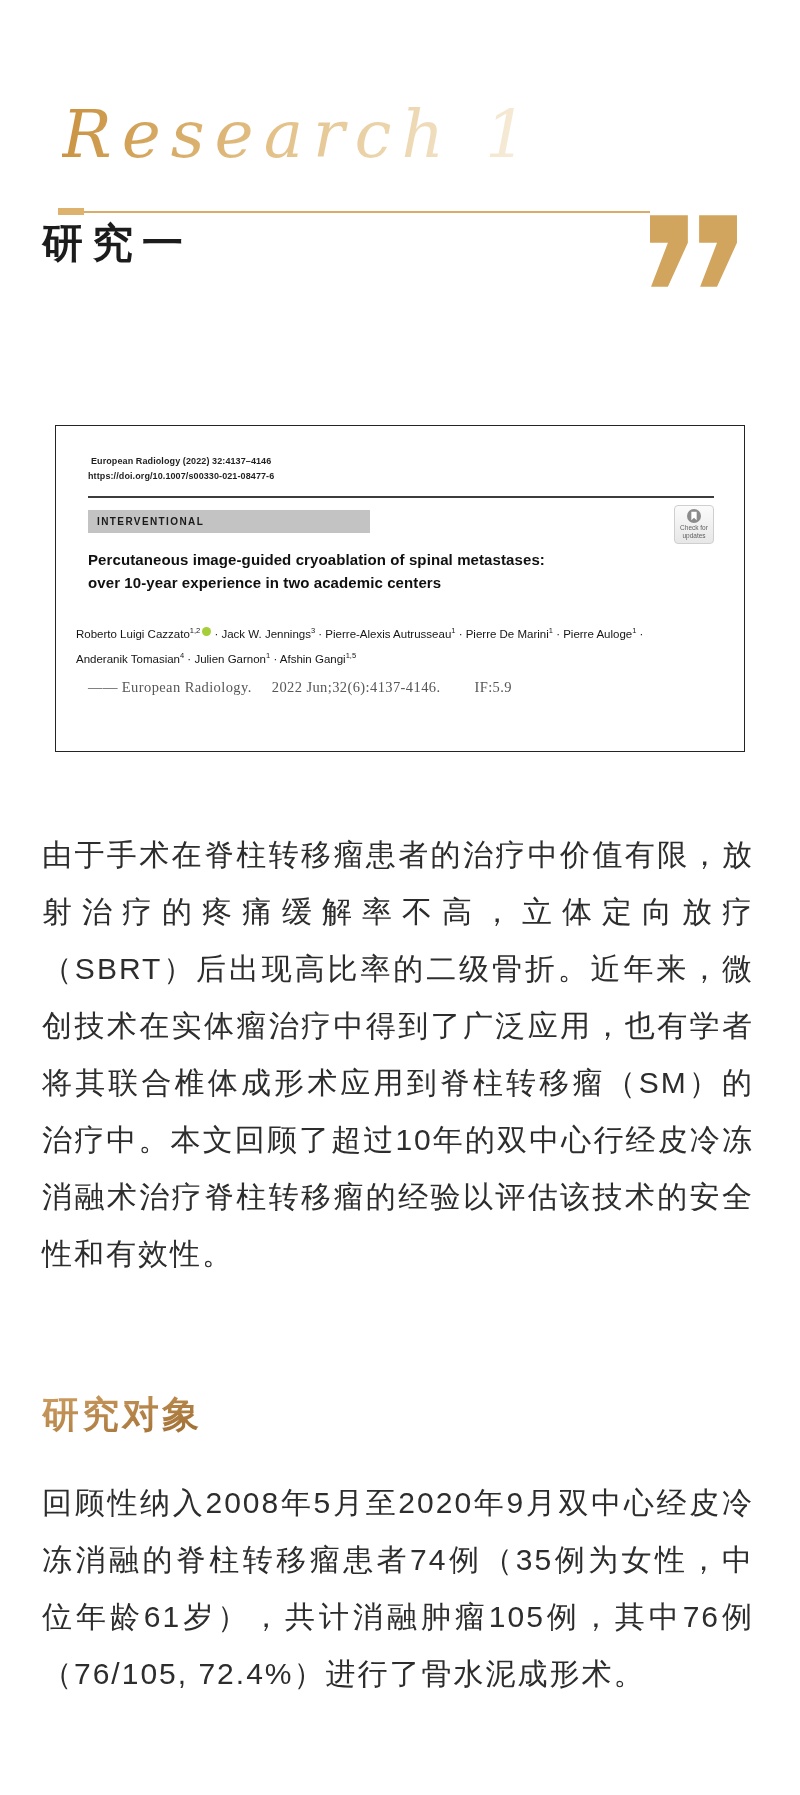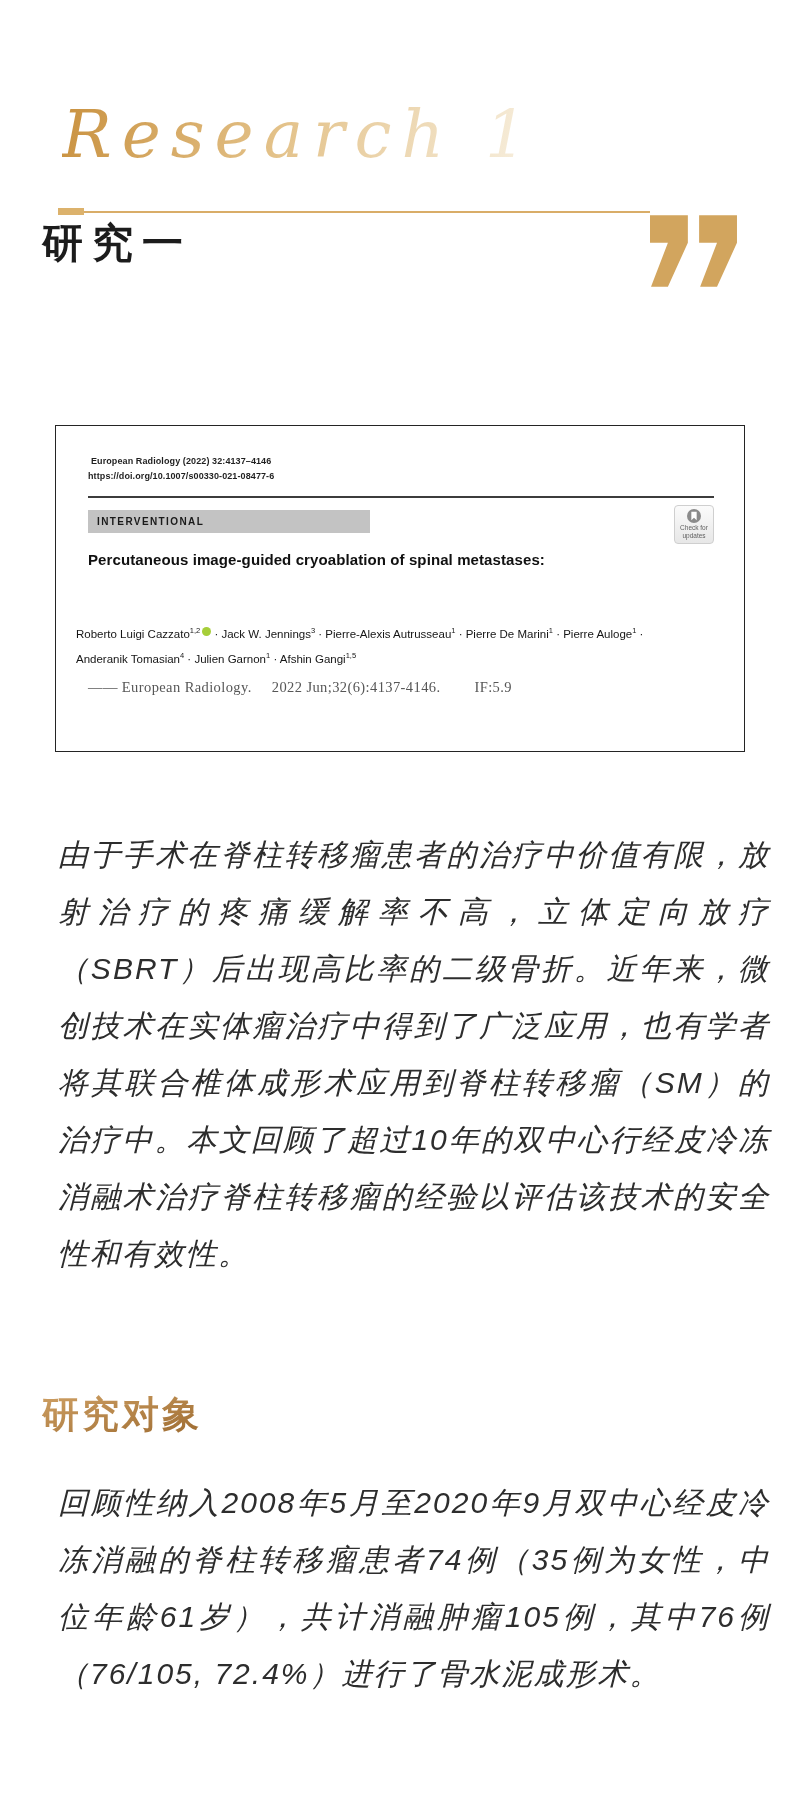--- a/index.html
+++ b/index.html
@@ -64,23 +64,23 @@
     background:#a6ce39;vertical-align:2px;margin-left:2px;
   }
   .citation-line{
     position:absolute;left:32px;top:253px;
     font-size:14.5px;color:var(--citation-gray);letter-spacing:.4px;white-space:nowrap;font-family:Liberation Serif, serif;
   }
   .citation-line .cit-issue{margin-left:16px;}
   .citation-line .cit-if{margin-left:30px;}
   
   .para{
-    position:absolute;left:58px;width:712px;
+    position:absolute;left:42px;width:712px;
     font-size:30px;line-height:57px;letter-spacing:2px;
-    color:var(--body-text);text-align:justify;font-style:italic;
+    color:var(--body-text);text-align:justify;
   }
   .paragraph-1{top:826px;}
   .paragraph-2{top:1474px;}
   .section-heading{
     position:absolute;left:42px;top:1390px;
     font-family:"DejaVu Serif", serif;font-weight:700;
     font-size:37px;letter-spacing:3px;
     background:linear-gradient(165deg,#cb9c60 10%,#a06e33 90%);
     -webkit-background-clip:text;background-clip:text;color:transparent;
   }
@@ -117,20 +117,21 @@
     <svg class="bookmark" viewBox="0 0 24 24" aria-hidden="true">
       <circle cx="12" cy="12" r="10.5" fill="#8b8b8b"></circle>
       <path d="M8 5.5 h8 v13 l-4-4 -4 4 z" fill="#ffffff"></path>
     </svg>
     <div class="badge-label">Check for</div>
     <div class="badge-label">updates</div>
   </div>
 
   <div class="paper-title">
     <div>Percutaneous image-guided cryoablation of spinal metastases:</div>
+    <div>over 10-year experience in two academic centers</div>
   </div>
 
   <div class="paper-authors"><span>Roberto Luigi Cazzato<sup>1,2</sup><span class="orcid"></span></span> · <span>Jack W. Jennings<sup>3</sup></span> · <span>Pierre-Alexis Autrusseau<sup>1</sup></span> · <span>Pierre De Marini<sup>1</sup></span> · <span>Pierre Auloge<sup>1</sup></span> · <br><span>Anderanik Tomasian<sup>4</sup></span> · <span>Julien Garnon<sup>1</sup></span> · <span>Afshin Gangi<sup>1,5</sup></span></div>
 
   <div class="citation-line">
     <span>——</span>
     <span>European Radiology.</span>
     <span class="cit-issue">2022 Jun;32(6):4137-4146.</span>
     <span class="cit-if">IF:5.9</span>
   </div>

